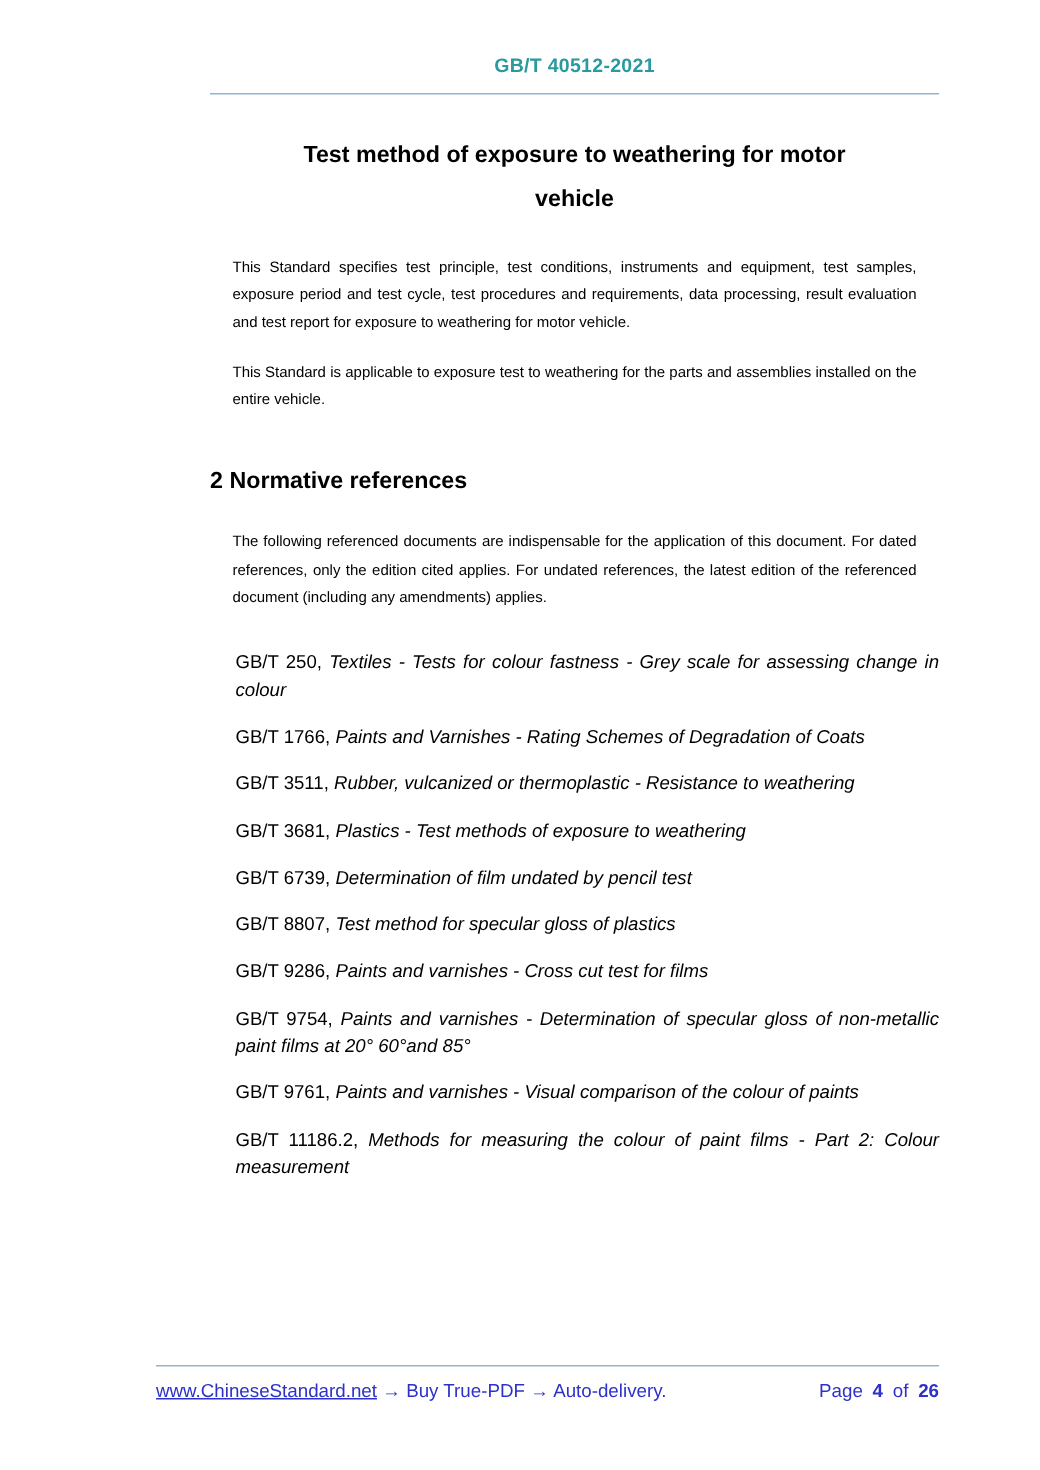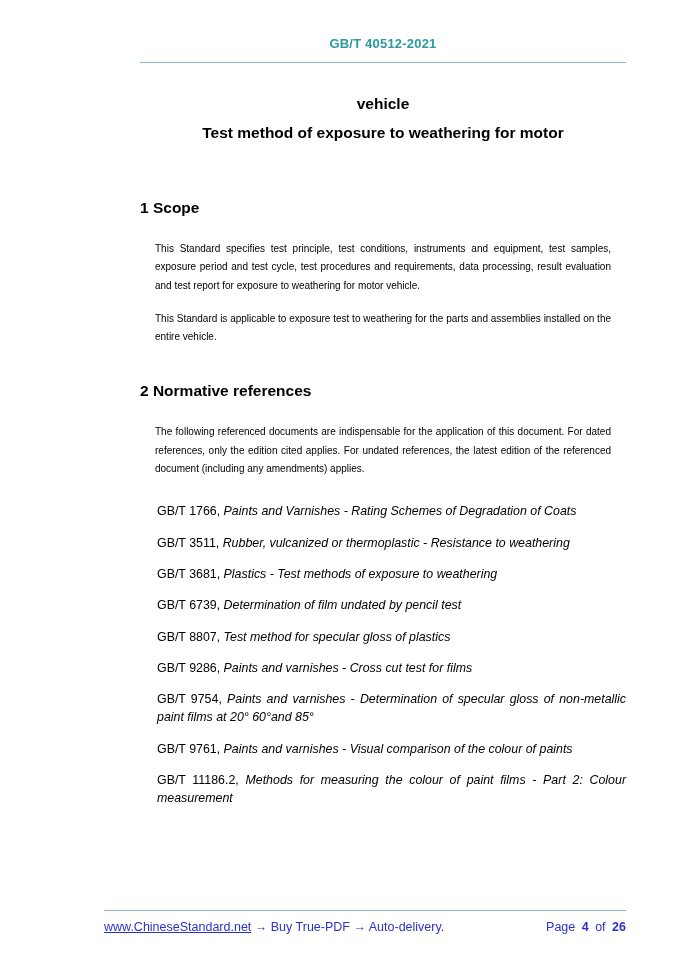--- a/index.html
+++ b/index.html
@@ -90,34 +90,34 @@
 </head>
 <body>
 
 <div class="page">
   <div class="content">
 
     <div class="doc-header">GB/T 40512-2021</div>
     <div class="header-rule"></div>
 
     <div class="doc-title">
+      <div>Test method of exposure to weathering for motor</div>
       <div>vehicle</div>
-      <div>Test method of exposure to weathering for motor</div>
     </div>
 
-    <h2 class="sec">1 Scope</h2>
 
     <p class="para">This Standard specifies test principle, test conditions, instruments and equipment, test samples, exposure period and test cycle, test procedures and requirements, data processing, result evaluation and test report for exposure to weathering for motor vehicle.</p>
     <p class="para follow">This Standard is applicable to exposure test to weathering for the parts and assemblies installed on the entire vehicle.</p>
 
     <h2 class="sec second">2 Normative references</h2>
 
     <p class="para">The following referenced documents are indispensable for the application of this document. For dated references, only the edition cited applies. For undated references, the latest edition of the referenced document (including any amendments) applies.</p>
 
     <div class="refs">
+      <p class="ref"><span>GB/T 250,</span> <em>Textiles - Tests for colour fastness - Grey scale for assessing change in colour</em></p>
       <p class="ref"><span>GB/T 1766,</span> <em>Paints and Varnishes - Rating Schemes of Degradation of Coats</em></p>
       <p class="ref"><span>GB/T 3511,</span> <em>Rubber, vulcanized or thermoplastic - Resistance to weathering</em></p>
       <p class="ref"><span>GB/T 3681,</span> <em>Plastics - Test methods of exposure to weathering</em></p>
       <p class="ref"><span>GB/T 6739,</span> <em>Determination of film undated by pencil test</em></p>
       <p class="ref"><span>GB/T 8807,</span> <em>Test method for specular gloss of plastics</em></p>
       <p class="ref"><span>GB/T 9286,</span> <em>Paints and varnishes - Cross cut test for films</em></p>
       <p class="ref"><span>GB/T 9754,</span> <em>Paints and varnishes - Determination of specular gloss of non-metallic paint films at 20° 60°and 85°</em></p>
       <p class="ref"><span>GB/T 9761,</span> <em>Paints and varnishes - Visual comparison of the colour of paints</em></p>
       <p class="ref"><span>GB/T 11186.2,</span> <em>Methods for measuring the colour of paint films - Part 2: Colour measurement</em></p>
     </div>

